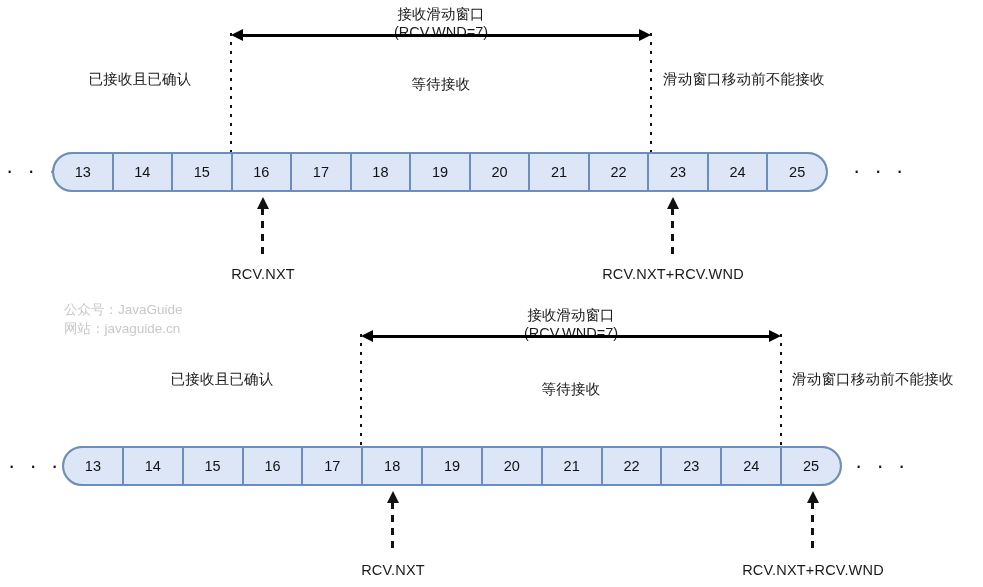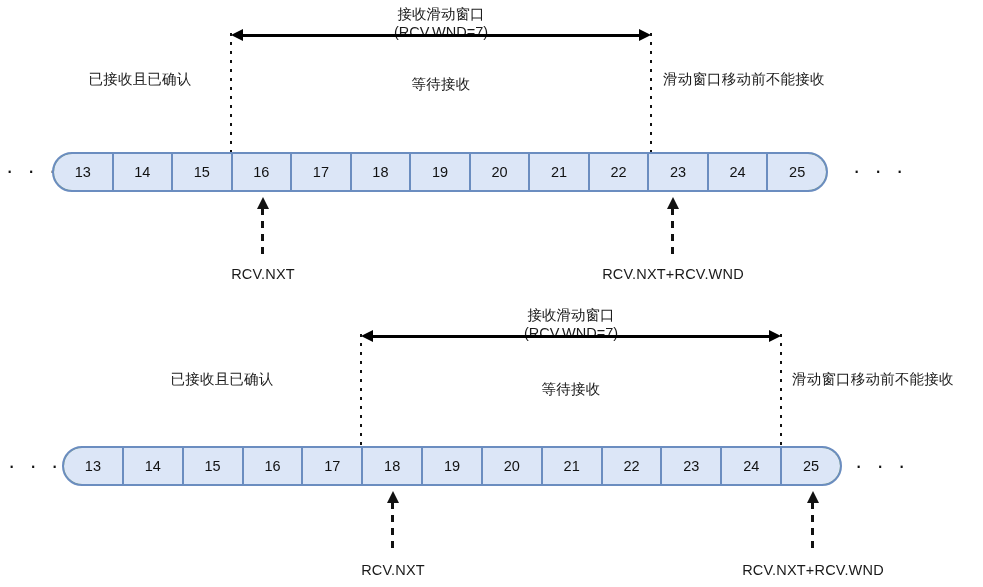--- a/index.html
+++ b/index.html
@@ -157,20 +157,24 @@
     <div class="shaft"></div>
   </div>
   <div class="uparrow" style="left:667px;top:197px;height:62px;">
     <div class="tip"></div>
     <div class="shaft"></div>
   </div>
 
   <div class="lbl ctr" style="left:263px;top:266px;">RCV.NXT</div>
   <div class="lbl ctr" style="left:673px;top:266px;">RCV.NXT+RCV.WND</div>
 
+  <div class="watermark" style="left:64px;top:300px;">
+    <div>公众号：JavaGuide</div>
+    <div>网站：javaguide.cn</div>
+  </div>
 
   <div class="title-blk" style="left:571px;top:306px;">
     <div>接收滑动窗口</div>
     <div>(RCV.WND=7)</div>
   </div>
 
   <div class="span-arrow" style="left:361px;top:330px;width:420px;">
     <div class="head l"></div>
     <div class="bar"></div>
     <div class="head r"></div>

